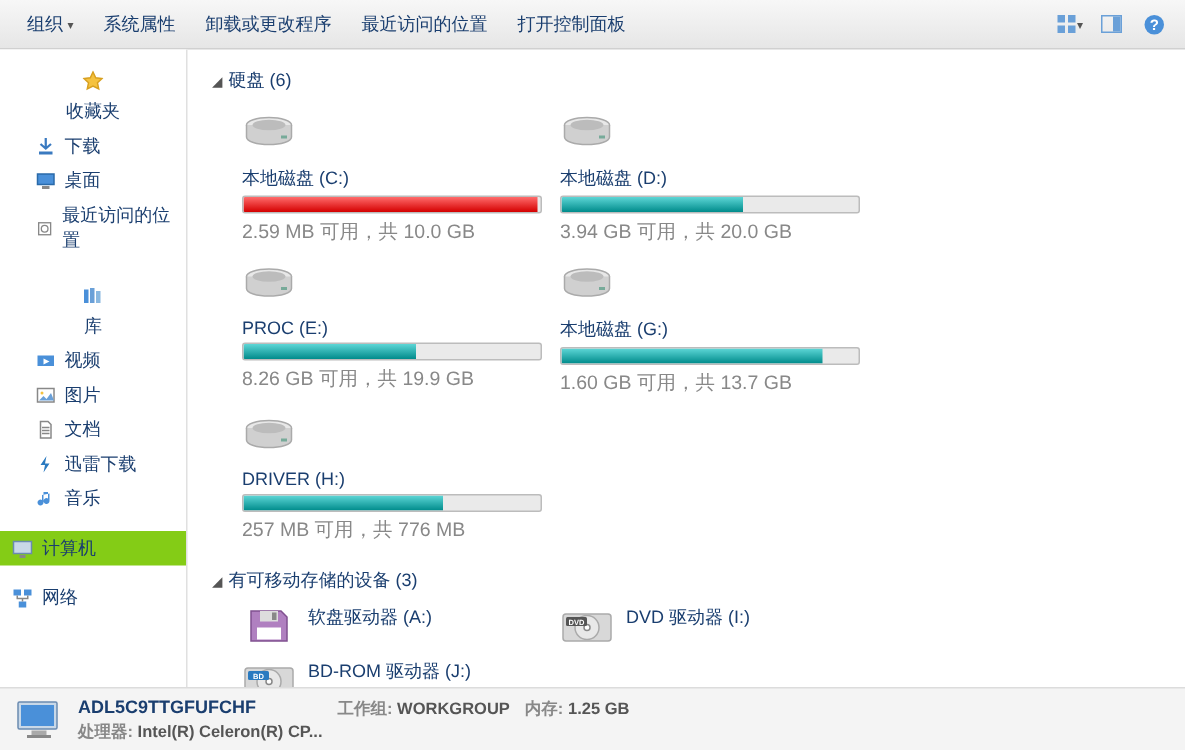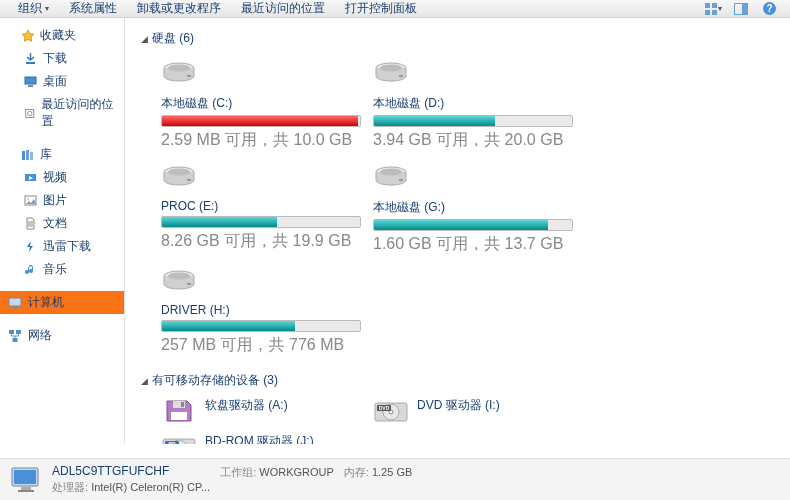--- a/index.html
+++ b/index.html
@@ -1,54 +1,54 @@
 <!DOCTYPE html>
 <html><head>
 <meta charset="utf-8">
 <style>
 * { box-sizing: border-box; margin: 0; padding: 0; font-family: "Microsoft YaHei", "Segoe UI", Tahoma, sans-serif; }
 body { width: 790px; height: 500px; background: #fff; font-size: 12px; color: #333; overflow: hidden; position: relative; }
 
 
-.toolbar { height: 18px; background: linear-gradient(#f7f7f7, #e6e6e6); border-bottom: 1px solid #d0d0d0; display: flex; align-items: center; padding: 1px 8px; }
+.toolbar { height: 18px; background: linear-gradient(#f7f7f7, #e6e6e6); border-bottom: 1px solid #d0d0d0; display: flex; align-items: center; padding: 16px 8px; }
 .tb-item { padding: 4px 10px; color: #1a3e6f; cursor: default; display: flex; align-items: center; gap: 3px; }
 .tb-right { margin-left: auto; display: flex; align-items: center; gap: 2px; }
 .tb-btn { width: 26px; height: 22px; border: 1px solid transparent; border-radius: 2px; display: flex; align-items: center; justify-content: center; color: #3a6ea5; }
 .caret { font-size: 8px; color: #555; }
 
 
 .main { display: flex; height: 426px; }
 .sidebar { width: 125px; border-right: 1px solid #e0e0e0; padding: 6px 0; background: #fff; overflow: hidden; }
 .sb-group { margin-bottom: 10px; }
-.sb-head { display: flex; align-items: center; gap: 5px; padding: 3px 8px; color: #1a3e6f; }
+.sb-head { display: flex; align-items: center; gap: 5px; padding: 3px 8px; color: #1a3e6f; flex-direction: column; }
 .sb-head .tri { font-size: 8px; color: #777; width: 8px; }
 .sb-item { display: flex; align-items: center; gap: 6px; padding: 3px 8px 3px 24px; color: #1a3e6f; }
-.sb-item.selected { background: #f97316; }
+.sb-item.selected { background: #84cc16; }
 
 
 .content { flex: 1; padding: 8px 12px; overflow: auto; }
 .section-head { display: flex; align-items: center; gap: 4px; color: #1a3e6f; padding: 4px 0 8px 4px; }
 .drive-grid { display: flex; flex-wrap: wrap; gap: 8px 12px; padding-left: 24px; margin-bottom: 12px; }
 .drive { width: 200px; display: flex; gap: 8px; flex-direction: column; }
 .drive-icon { width: 36px; height: 28px; margin-top: 4px; flex-shrink: 0; }
 .drive-info { flex: 1; }
 .drive-name { color: #1a3e6f; margin-bottom: 3px; white-space: nowrap; }
 .bar { height: 12px; width: 100%; background: #eaeaea; border: 1px solid #bcbcbc; border-radius: 2px; overflow: hidden; position: relative; }
 .bar-fill { height: 100%; }
 .bar.red .bar-fill { background: linear-gradient(#ff6b6b, #d40000); }
 .bar.teal .bar-fill { background: linear-gradient(#5dd6d6, #008b8b); }
-.drive-stats { color: #888; margin-top: 3px; font-size: 16px; white-space: nowrap; }
+.drive-stats { color: #888; margin-top: 3px; font-size: 13px; white-space: nowrap; }
 
 .dev-grid { display: flex; flex-wrap: wrap; gap: 8px 12px; padding-left: 24px; }
 .dev { width: 200px; display: flex; gap: 8px; }
 .dev-icon { width: 36px; height: 28px; flex-shrink: 0; }
 .dev-name { color: #1a3e6f; }
 
 
-.statusbar { position: absolute; bottom: 0; left: 0; right: 0; height: 42px; background: #f4f4f4; border-top: 1px solid #dcdcdc; display: flex; align-items: center; padding: 4px 10px; gap: 10px; }
+.statusbar { position: absolute; bottom: 0; left: 0; right: 0; height: 42px; background: #f4f4f4; border-top: 1px solid #dcdcdc; display: flex; align-items: center; padding: 4px 10px; gap: 10px; font-weight: bold; }
 .pc-icon { width: 32px; height: 28px; }
 .sb-col { display: flex; flex-direction: column; gap: 2px; font-size: 11px; }
 .sb-name { color: #1a3e6f; font-size: 12px; }
 .sb-row { color: #555; }
 .sb-lbl { color: #888; }
 
 
 svg { display: block; }
 </style>
 </head>

